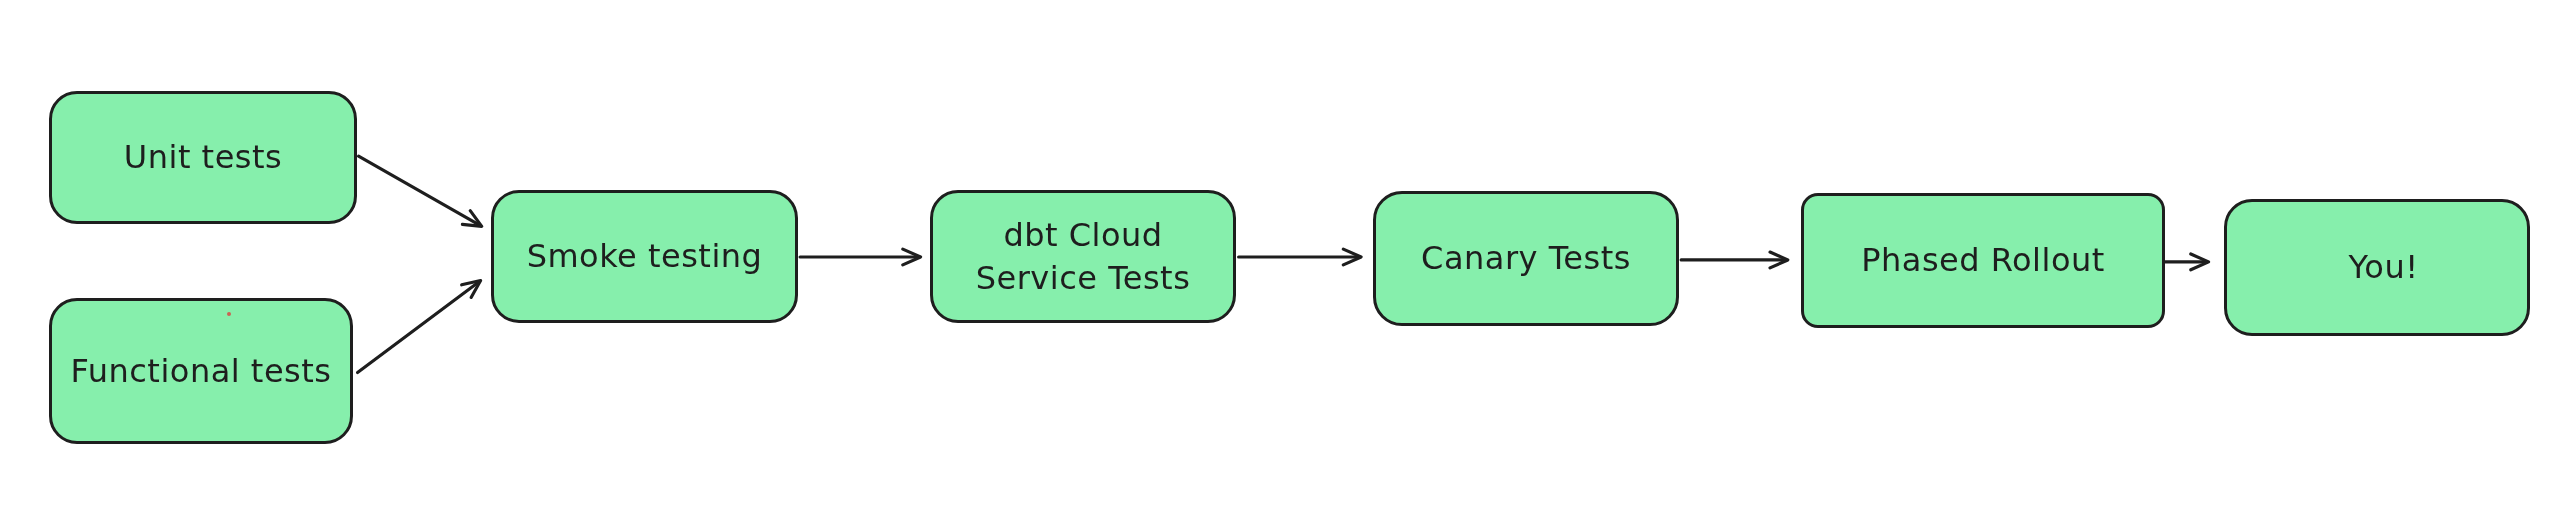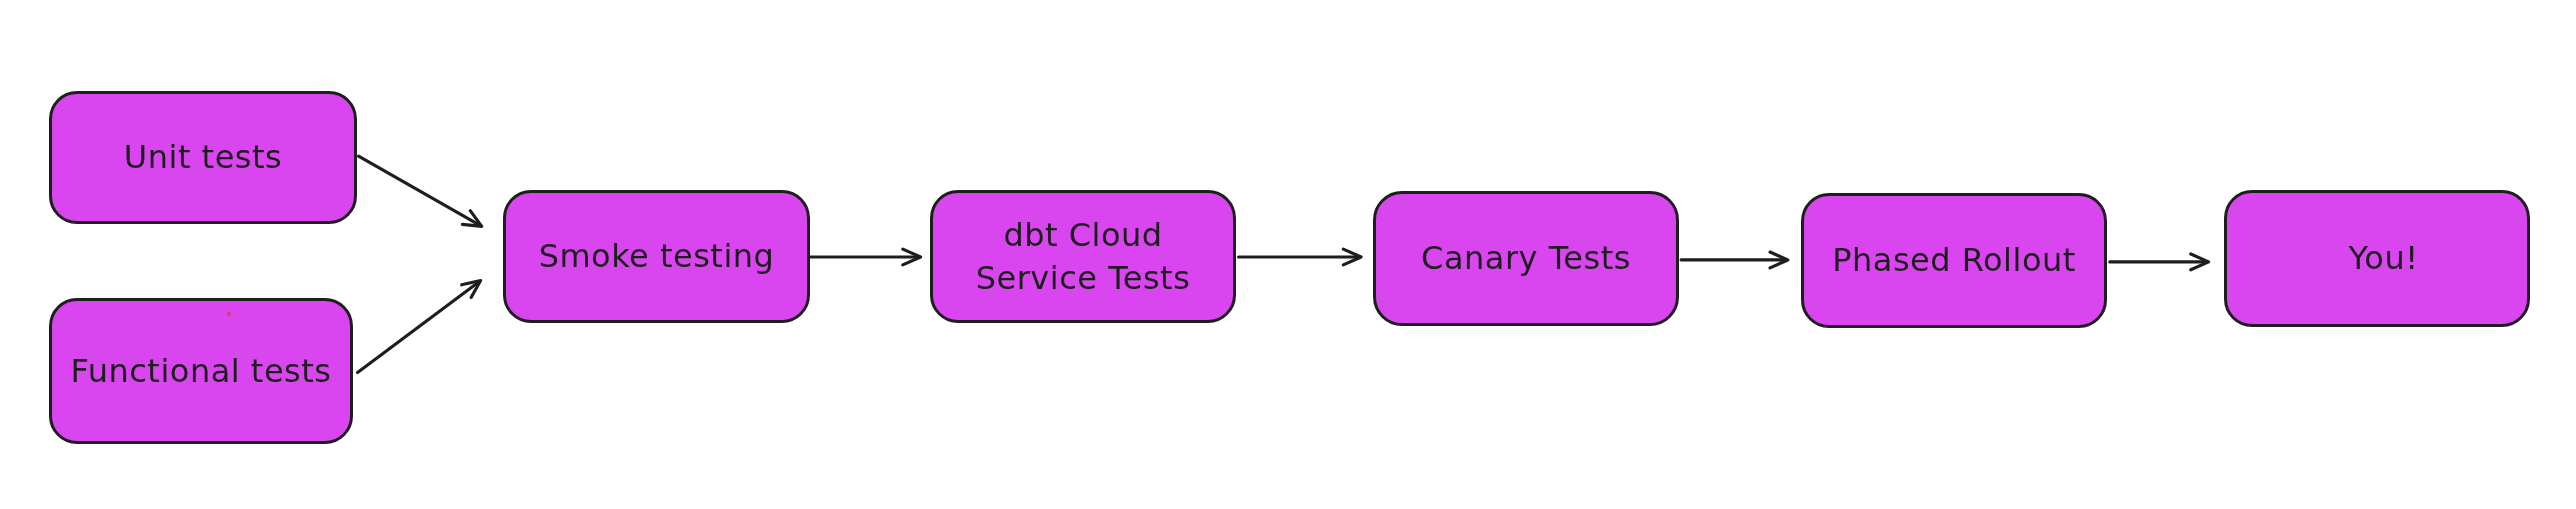--- a/index.html
+++ b/index.html
@@ -20,41 +20,41 @@
     left: 0;
     top: 0;
     width: 2576px;
     height: 510px;
   }
   .node {
     position: absolute;
     box-sizing: border-box;
     border: 3px solid #1e1e1e;
     border-radius: 28px;
-    background: #d946ef;
+    background: #86efac;
     display: flex;
     align-items: center;
     justify-content: center;
   }
   .node-label {
     color: #1e1e1e;
     font-size: 32px;
     line-height: 43px;
     text-align: center;
     white-space: pre-line;
     letter-spacing: 0.5px;
   }
   
   .n-unit       { left:  49px; top:  91px; width: 308px; height: 133px; }
   .n-functional { left:  49px; top: 298px; width: 304px; height: 146px; }
-  .n-smoke      { left: 491px; top: 190px; width: 307px; height: 133px; margin-left: 12px; }
+  .n-smoke      { left: 491px; top: 190px; width: 307px; height: 133px; }
   .n-dbt        { left: 930px; top: 190px; width: 306px; height: 133px; }
   .n-canary     { left: 1373px; top: 191px; width: 306px; height: 135px; border-radius: 29px; }
-  .n-phased     { left: 1801px; top: 193px; width: 306px; height: 135px; }
-  .n-you        { left: 2224px; top: 190px; width: 306px; height: 137px; padding-left: 13px; }
+  .n-phased     { left: 1801px; top: 193px; width: 364px; height: 135px; border-radius: 17px; }
+  .n-you        { left: 2224px; top: 199px; width: 306px; height: 137px; padding-left: 13px; }
   .stray-dot {
     position: absolute;
     left: 227px;
     top: 312px;
     width: 4px;
     height: 4px;
     border-radius: 50%;
     background: #e03636;
     opacity: 0.75;
   }

